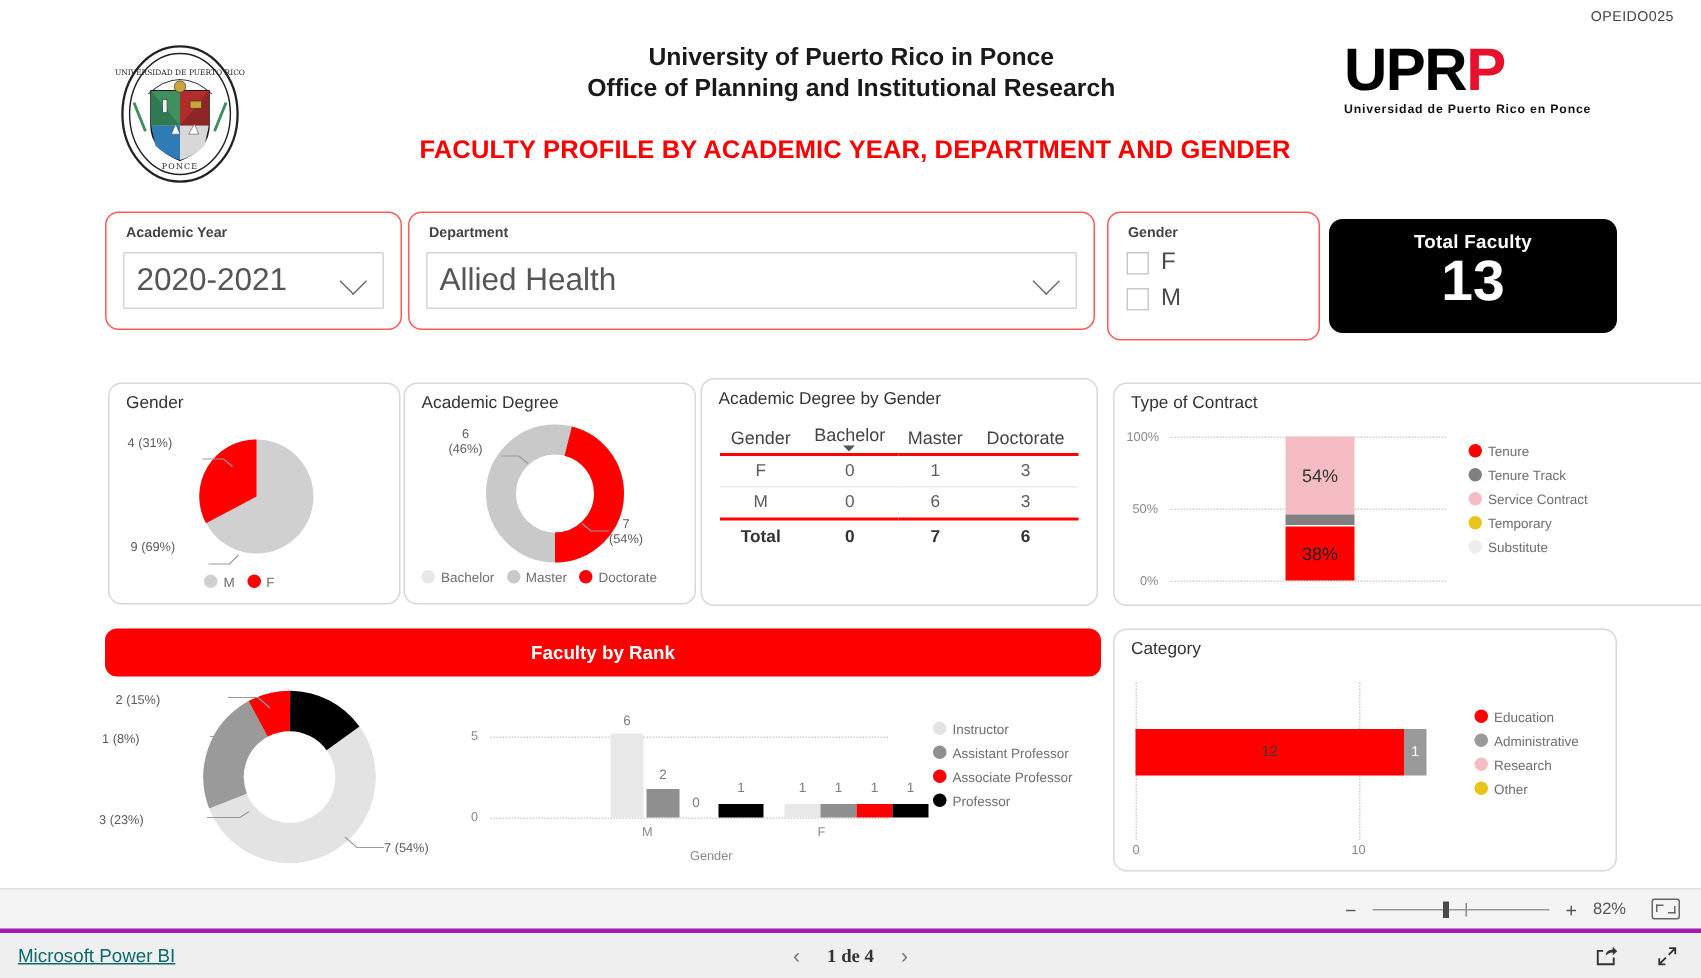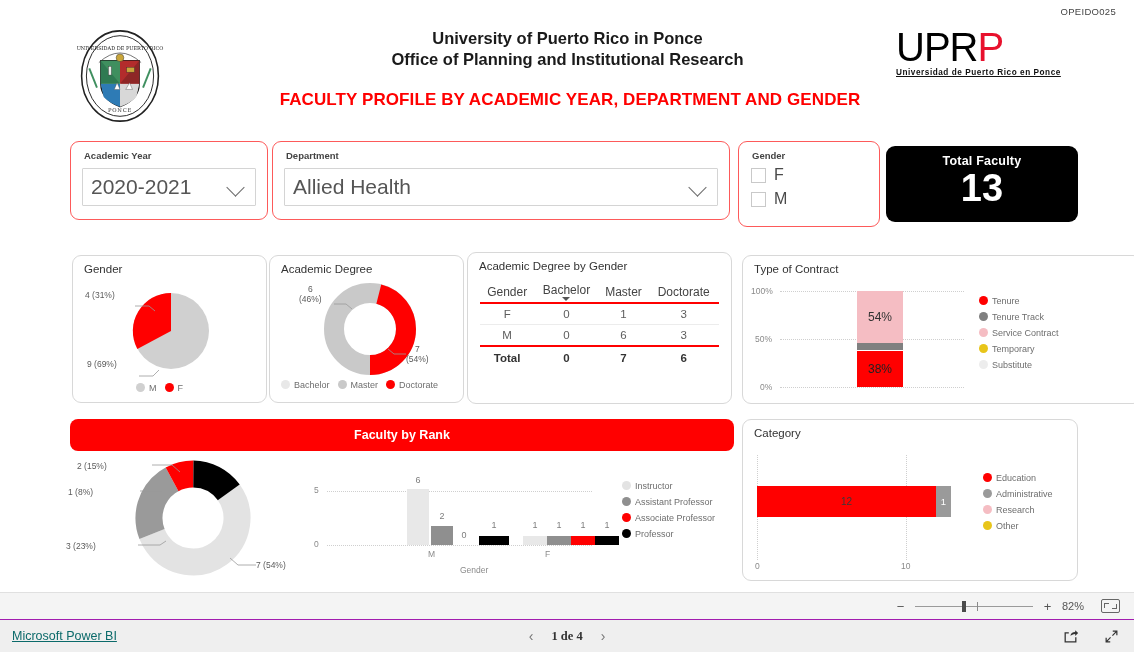--- a/index.html
+++ b/index.html
@@ -21,24 +21,24 @@
   .header-titles { position: absolute; left: 255px; top: 28px; width: 625px; text-align: center; }
   .header-titles .l1, .header-titles .l2 {
     font-size: 16.5px; font-weight: bold; color: #1a1a1a; line-height: 21px;
   }
   .main-title {
     position: absolute; left: 200px; top: 90px; width: 740px; text-align: center;
     font-size: 17px; font-weight: bold; color: #ff0000; letter-spacing: .1px;
   }
 
   .uprp-logo { position: absolute; right: 52px; top: 28px; width: 186px; height: 58px; }
-  .uprp-word { font-size: 40px; font-weight: normal; letter-spacing: -1px; line-height: 38px; font-family: "Liberation Sans", sans-serif; }
+  .uprp-word { font-size: 40px; font-weight: bold; letter-spacing: -1px; line-height: 38px; font-family: "Liberation Sans", sans-serif; }
   .uprp-word .blk { color: #000; }
   .uprp-word .red { color: #e8112d; }
-  .uprp-sub { font-size: 8.2px; font-weight: bold; color: #111; letter-spacing: .55px; margin-top: 2px; text-decoration: underline; }
+  .uprp-sub { font-size: 8.2px; font-weight: bold; color: #111; letter-spacing: .55px; margin-top: 2px; }
 
   
   .panel {
     position: absolute; background: #fff; border: 1px solid #d8d8d8;
     border-radius: 9px;
   }
   .panel.redline { border: 1.6px solid #fd5a5a; }
   .panel-title {
     position: absolute; left: 11px; top: 7px;
     font-size: 11.5px; color: #333; font-weight: normal;
@@ -118,21 +118,21 @@
   .thumb { position: absolute; left: 47px; top: -5px; width: 4px; height: 11px; background: #4a4a4a; }
   .tick { position: absolute; left: 62px; top: -4px; width: 1px; height: 9px; background: #8a8a8a; }
   .zoom-pct { font-size: 11px; color: #555; min-width: 30px; }
   .fitbtn { width: 19px; height: 14px; border: 1.2px solid #666; border-radius: 2px; position: relative; }
   .fitbtn::before, .fitbtn::after { content: ""; position: absolute; width: 4px; height: 4px; }
   .fitbtn::before { left: 2px; top: 3px; border-left: 1.2px solid #666; border-top: 1.2px solid #666; }
   .fitbtn::after { right: 2px; bottom: 3px; border-right: 1.2px solid #666; border-bottom: 1.2px solid #666; }
 
   #statusbar {
     position: absolute; left: 0; top: 619px; width: 1134px; height: 33px;
-    background: #efefef; border-top: 1px solid #a21caf;
+    background: #efefef; border-top: 3px solid #a21caf;
     display: flex; align-items: center;
   }
   .pbi-link {
     position: absolute; left: 12px; font-size: 12.5px; color: #0b6a6a;
     text-decoration: underline;
   }
   .pager { position: absolute; left: 50%; transform: translateX(-50%); display: flex; align-items: center; gap: 18px; }
   .pg-arrow { font-size: 14px; color: #757575; }
   .pg-text { font-size: 12.5px; color: #333; font-weight: bold; font-family: Liberation Serif, serif; }
   .foot-icons { position: absolute; right: 14px; display: flex; align-items: center; gap: 24px; }

